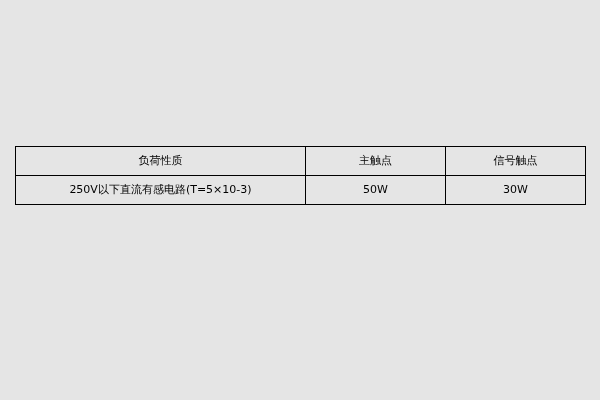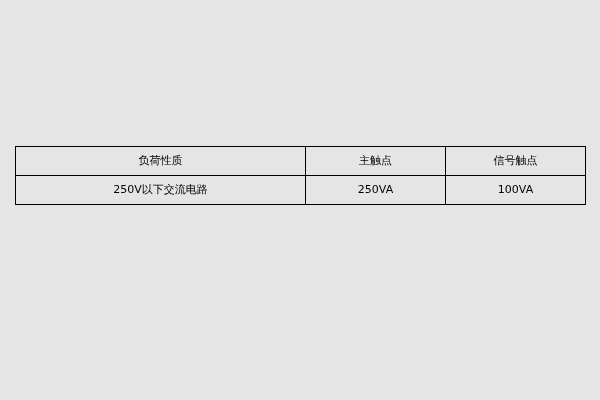--- a/index.html
+++ b/index.html
@@ -60,20 +60,20 @@
       </colgroup>
       <thead>
         <tr>
           <th>负荷性质</th>
           <th>主触点</th>
           <th>信号触点</th>
         </tr>
       </thead>
       <tbody>
         <tr>
-          <td>250V以下交流电路</td>
-          <td>250VA</td>
-          <td>100VA</td>
+          <td>250V以下直流有感电路(T=5×10-3)</td>
+          <td>50W</td>
+          <td>30W</td>
         </tr>
       </tbody>
     </table>
   </div>
 </div>
 
 </body></html>

